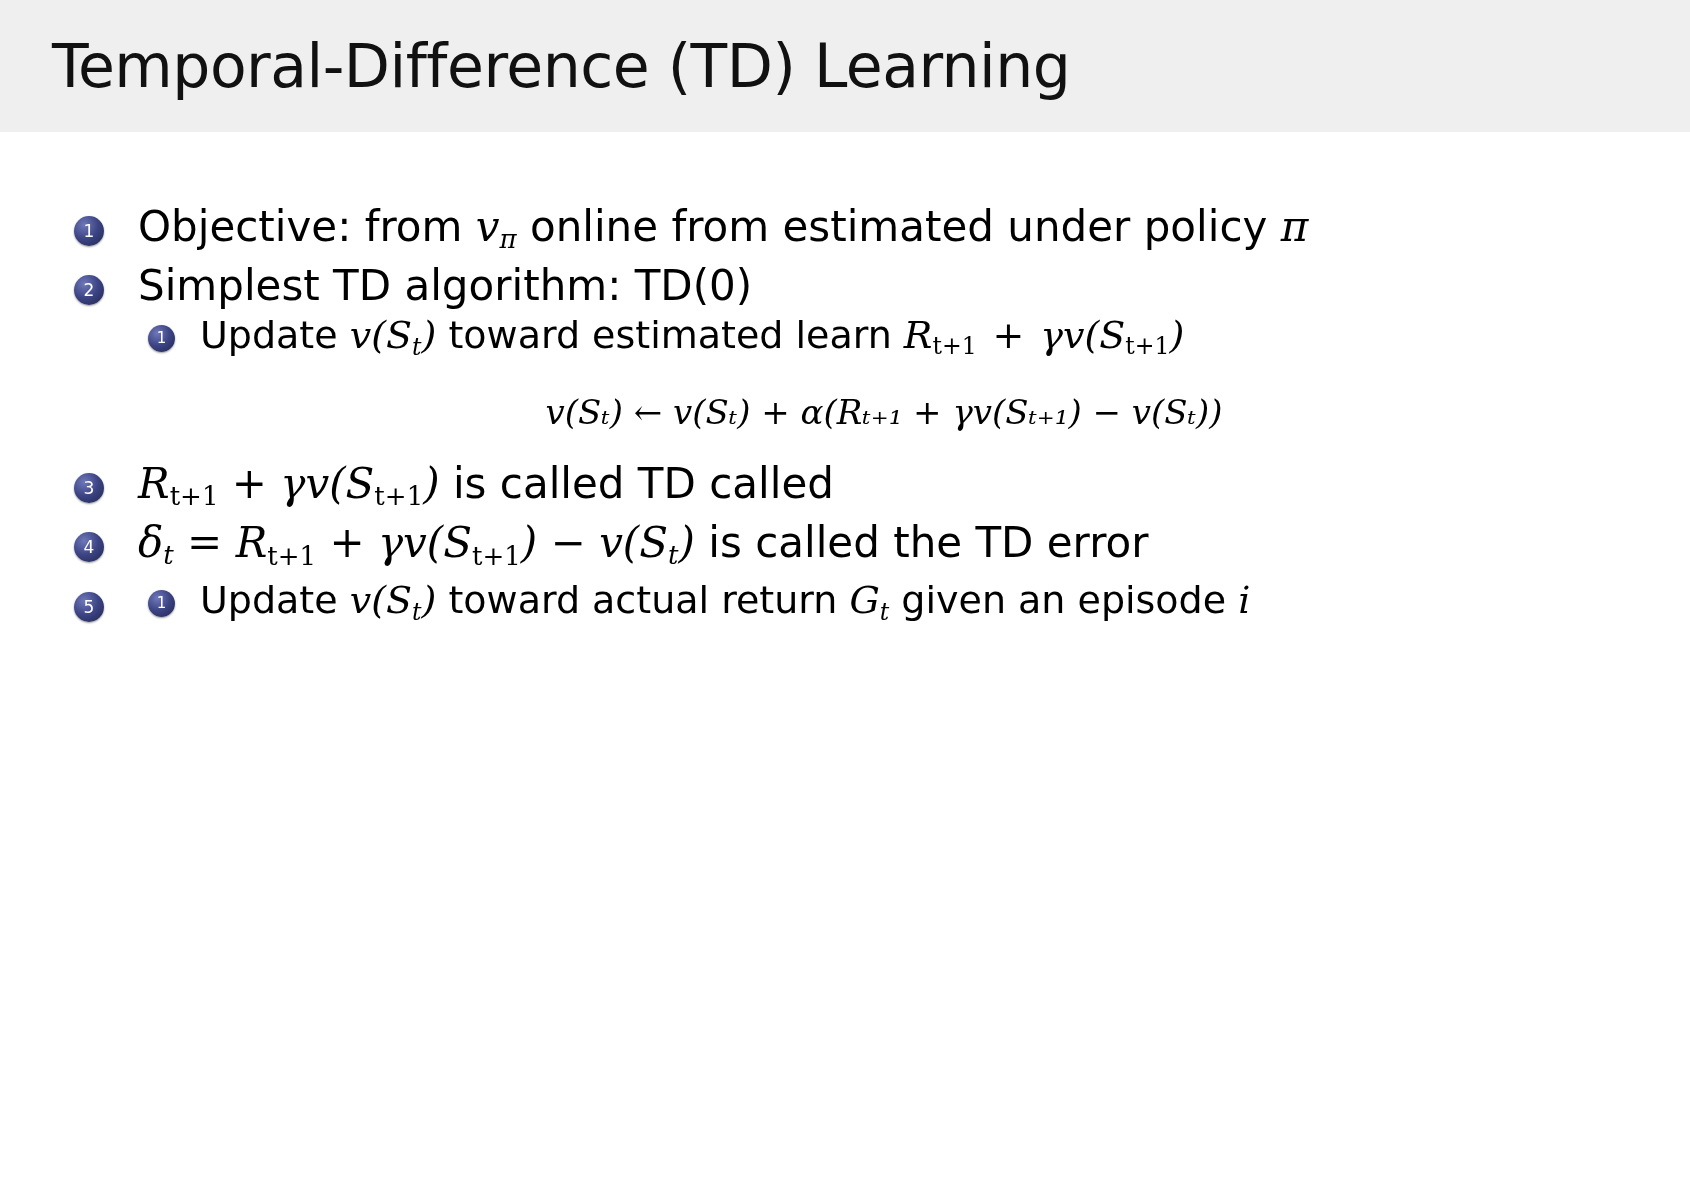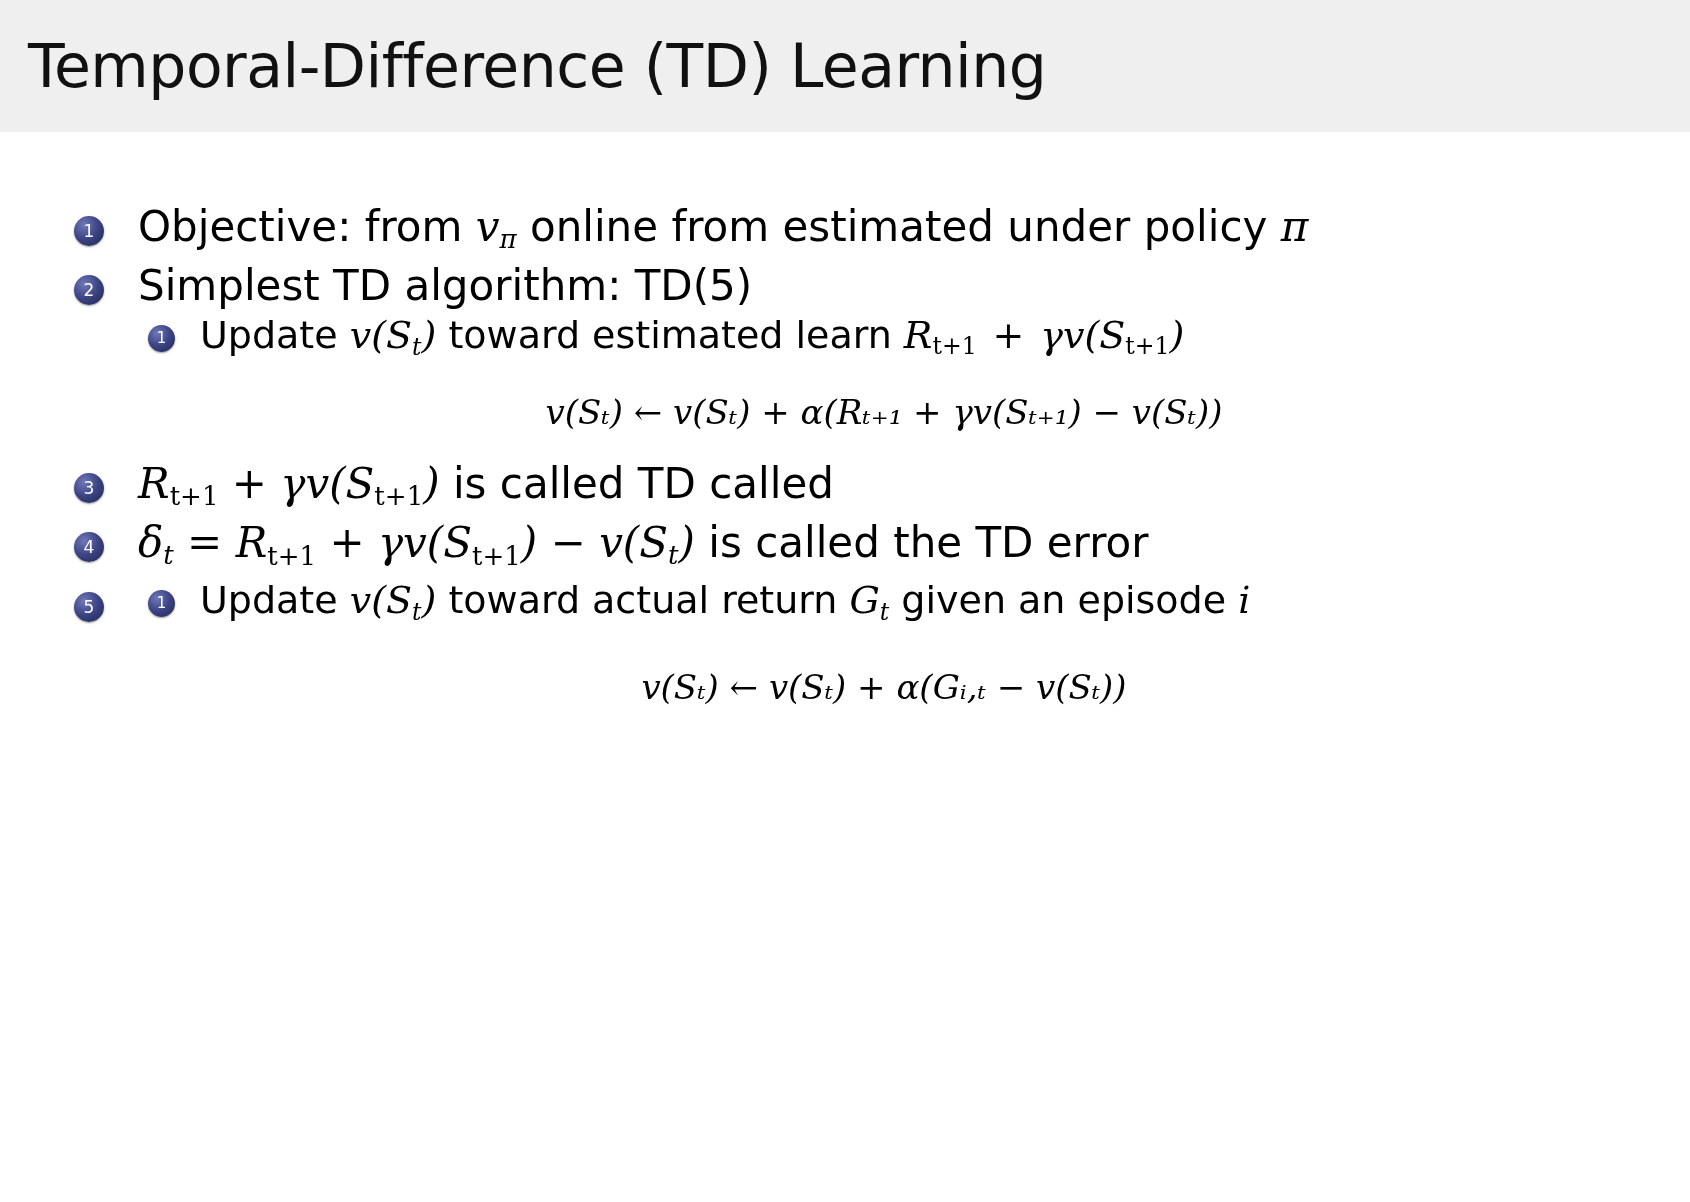--- a/index.html
+++ b/index.html
@@ -20,21 +20,21 @@
     height: 1202px;
     background: #ffffff;
   }
   .title-bar {
     width: 100%;
     height: 132px;
     background: #efefef;
     display: flex;
     align-items: center;
     box-sizing: border-box;
-    padding-left: 28px;
+    padding-left: 52px;
   }
   .slide-title {
     font-size: 60px;
     font-weight: 400;
     letter-spacing: -0.5px;
     color: #111111;
     font-family: "DejaVu Sans", sans-serif;
   }
   .content {
     padding: 72px 60px 0 66px;
@@ -133,21 +133,21 @@
   <div class="content">
     <ul class="level1">
 
       <li>
         <span class="bullet">1</span>
         <span class="txt">Objective:  from </span><span class="mathi">v</span><sub class="mathi">π</sub><span class="txt"> online from estimated under policy </span><span class="mathi">π</span>
       </li>
 
       <li>
         <span class="bullet">2</span>
-        <span class="txt">Simplest TD algorithm:  TD(5)</span>
+        <span class="txt">Simplest TD algorithm:  TD(0)</span>
 
         <ul class="level2">
           <li>
             <span class="bullet">1</span>
             <span class="txt">Update </span><span class="mathi">v(S</span><sub class="mathi">t</sub><span class="mathi">)</span><span class="txt"> toward estimated learn </span><span class="mathi">R</span><sub class="mathu">t+1</sub><span class="op"> + </span><span class="mathi">γv(S</span><sub class="mathu">t+1</sub><span class="mathi">)</span>
           </li>
         </ul>
 
         <div class="eq">v(Sₜ) ← v(Sₜ) + α(Rₜ₊₁ + γv(Sₜ₊₁) − v(Sₜ))</div>
       </li>
@@ -165,18 +165,17 @@
       <li>
         <span class="bullet">5</span>
 
         <ul class="level2">
           <li>
             <span class="bullet">1</span>
             <span class="txt">Update </span><span class="mathi">v(S</span><sub class="mathi">t</sub><span class="mathi">)</span><span class="txt"> toward actual return </span><span class="mathi">G</span><sub class="mathi">t</sub><span class="txt"> given an episode </span><span class="mathi">i</span>
           </li>
         </ul>
 
-        <div class="eq last">v(Sₜ) ← v(Sₜ) + α(Gᵢ,ₜ − v(Sₜ))</div>
       </li>
 
     </ul>
   </div>
 </div>
 
 </body></html>

